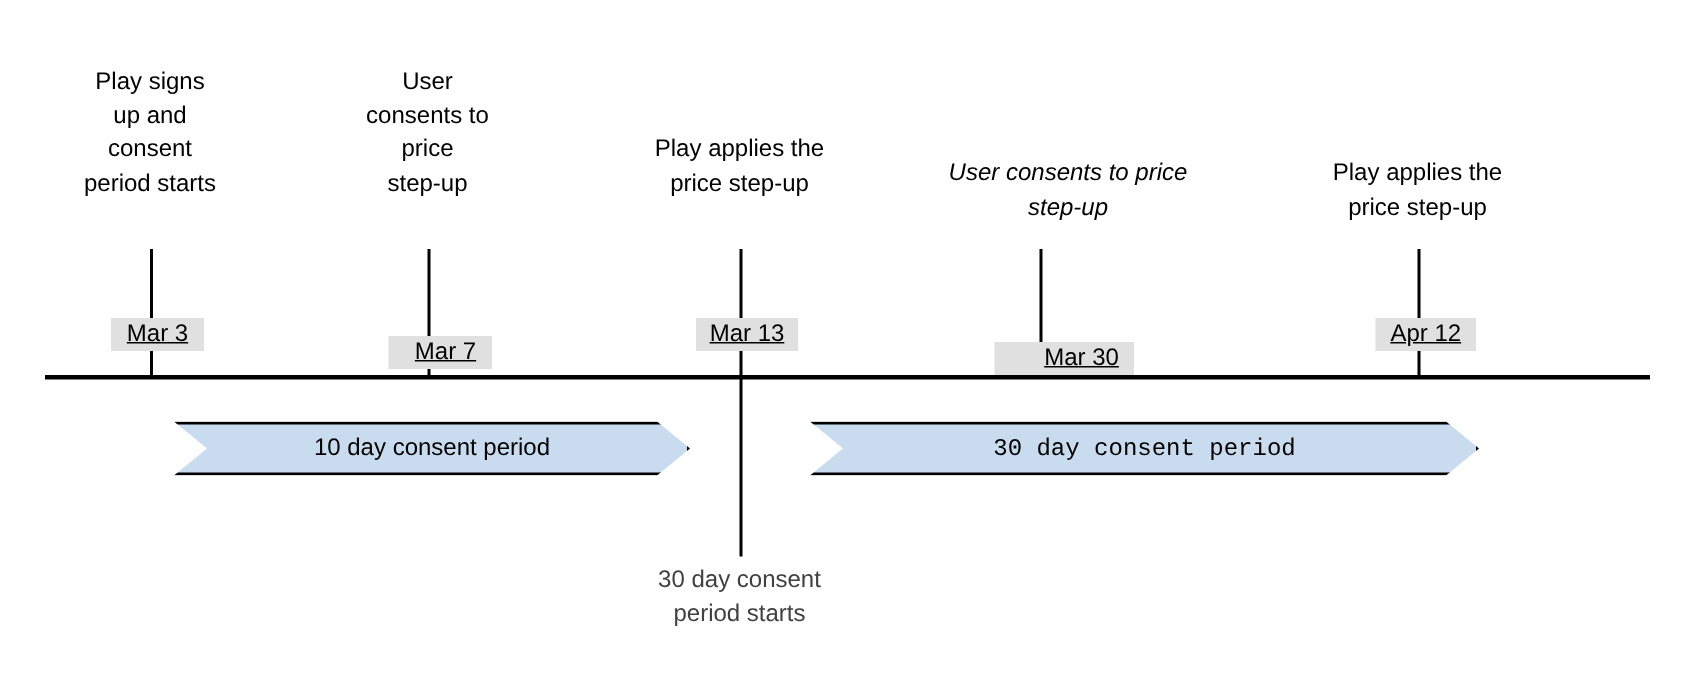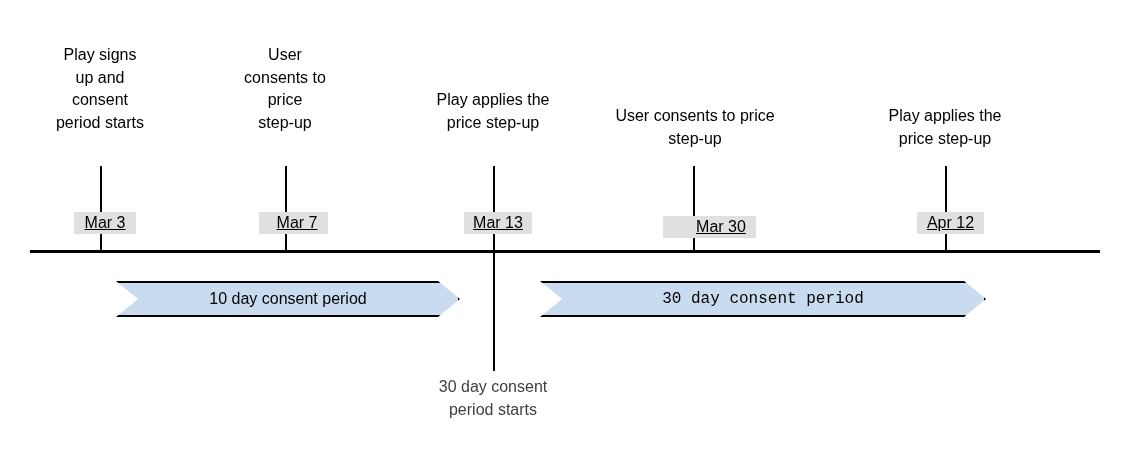--- a/index.html
+++ b/index.html
@@ -103,31 +103,31 @@
 up and
 consent
 period starts</div>
   <div class="date-badge" style="left: 74px; top: 212px; width: 52px;">Mar 3</div>
 
   <div class="tick" style="left: 285px; top: 166px; height: 84px;"></div>
   <div class="event-label" style="left: 215px; top: 44px; width: 140px;">User
 consents to
 price
 step-up</div>
-  <div class="date-badge" style="left: 259px; top: 212px; width: 52px; padding-left: 12px;">Mar 7</div>
+  <div class="date-badge" style="left: 259px; top: 224px; width: 52px; padding-left: 12px;">Mar 7</div>
 
   <div class="tick" style="left: 493px; top: 166px; height: 84px;"></div>
   <div class="event-label" style="left: 408px; top: 89px; width: 170px;">Play applies the
 price step-up</div>
   <div class="date-badge" style="left: 464px; top: 212px; width: 58px;">Mar 13</div>
 
   <div class="tick" style="left: 693px; top: 166px; height: 84px;"></div>
-  <div class="event-label" style="left: 590px; top: 105px; width: 210px;">User consents to price
+  <div class="event-label" style="left: 607px; top: 105px; width: 210px; font-style: italic;">User consents to price
 step-up</div>
-  <div class="date-badge" style="left: 663px; top: 216px; width: 60px; padding-left: 28px;">Mar 30</div>
+  <div class="date-badge" style="left: 663px; top: 228px; width: 60px; padding-left: 28px;">Mar 30</div>
 
   <div class="tick" style="left: 945px; top: 166px; height: 84px;"></div>
   <div class="event-label" style="left: 860px; top: 105px; width: 170px;">Play applies the
 price step-up</div>
   <div class="date-badge" style="left: 917px; top: 212px; width: 57px;">Apr 12</div>
 
   <div class="period-bar" style="left: 116px; top: 281px; width: 344px;">
     <span class="period-bar-label">10 day consent period</span>
   </div>
   <div class="period-bar" style="left: 540px; top: 281px; width: 446px; font-family: Liberation Mono, monospace;">

